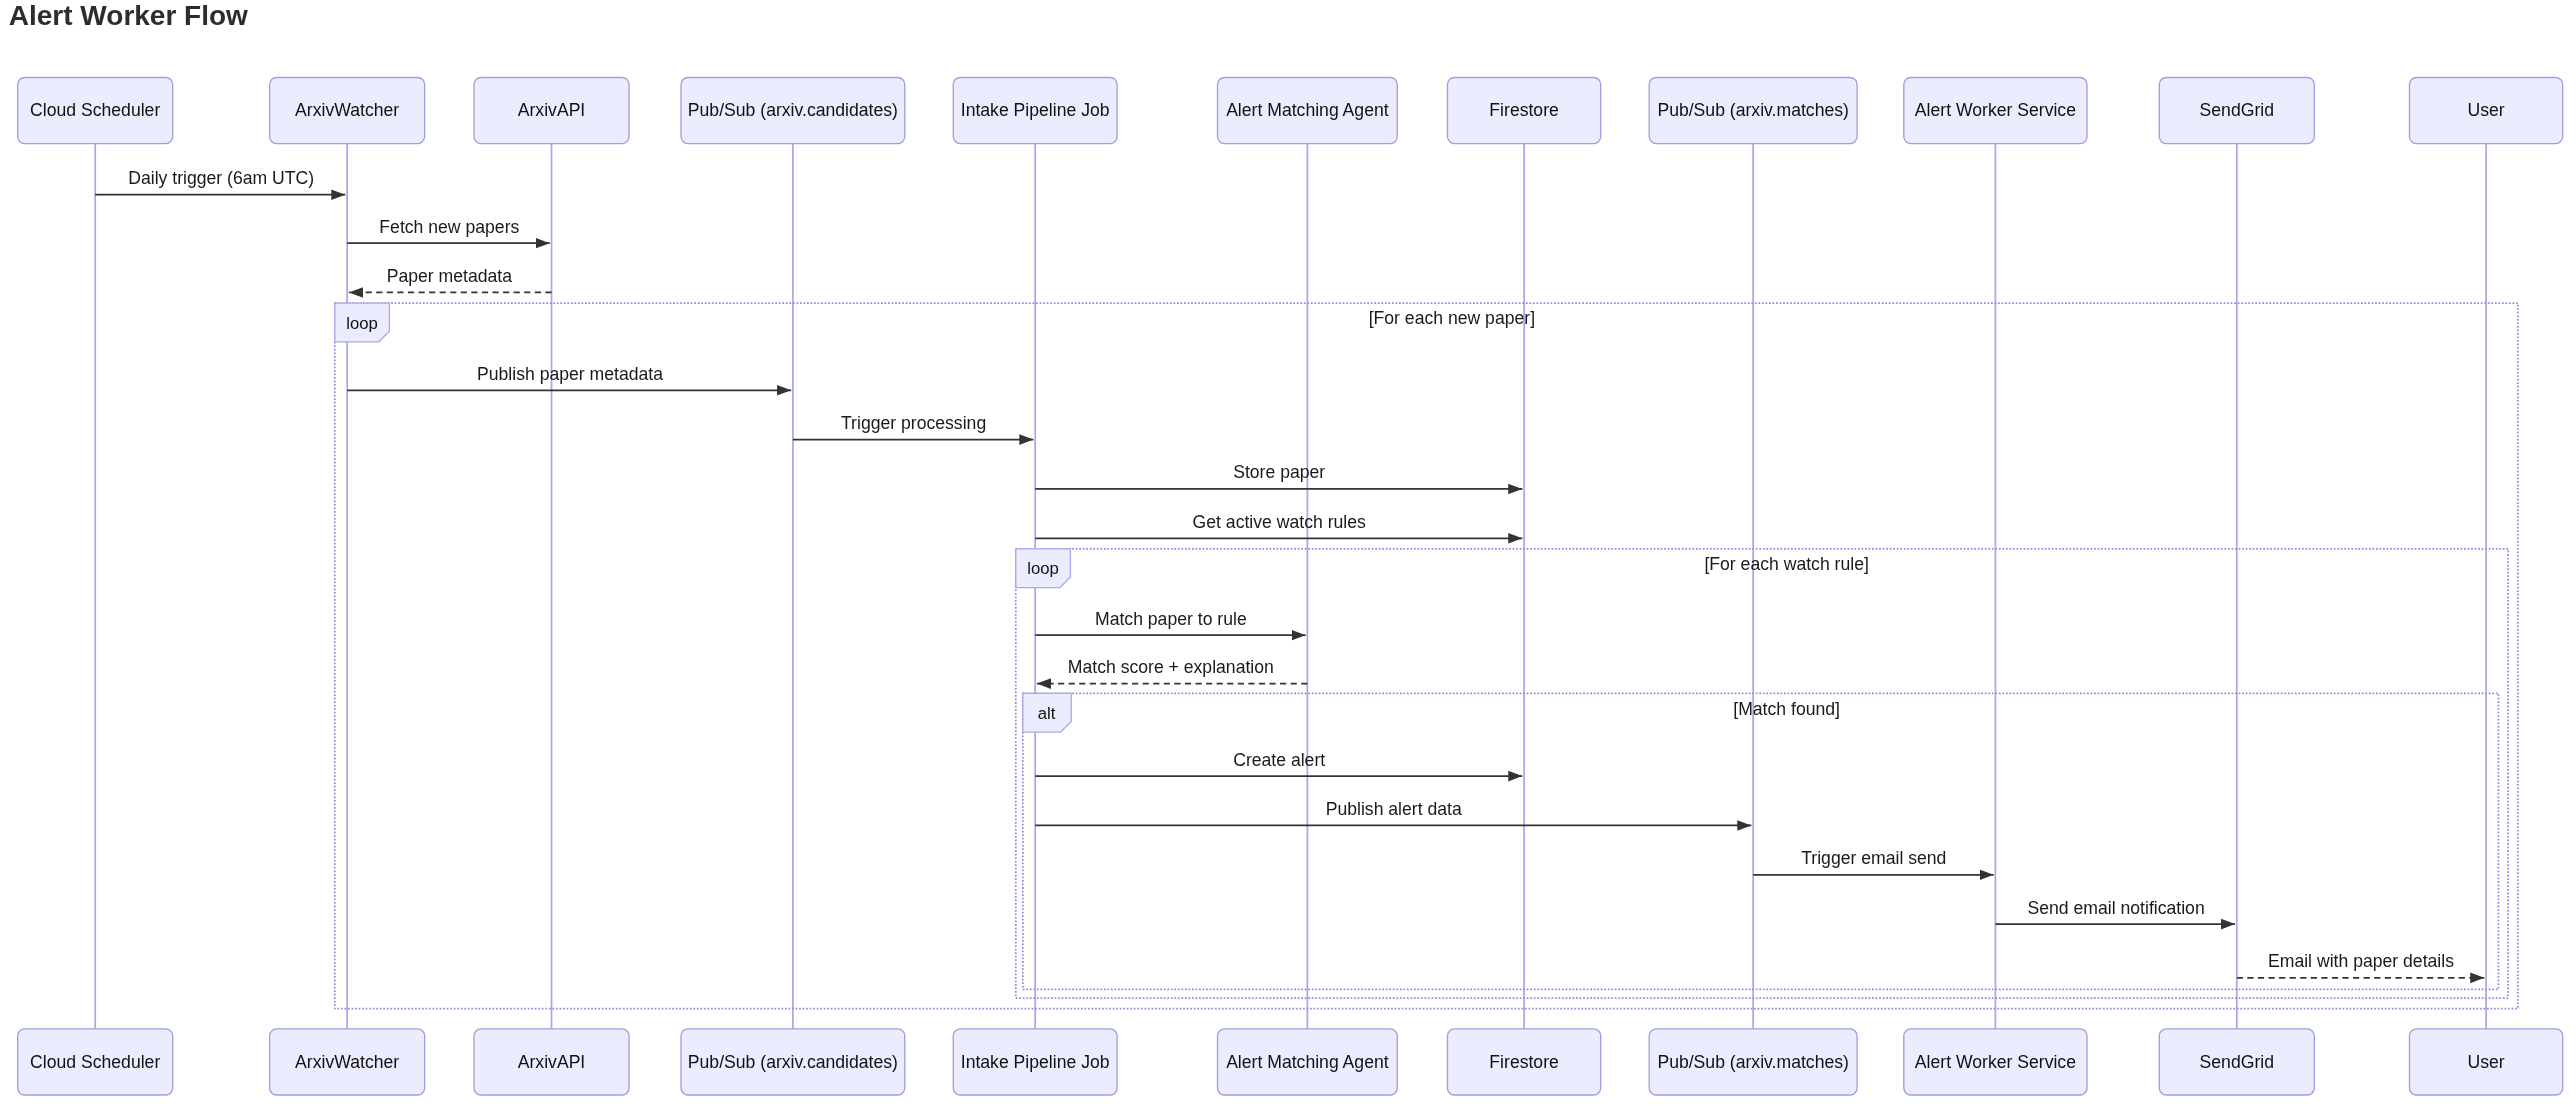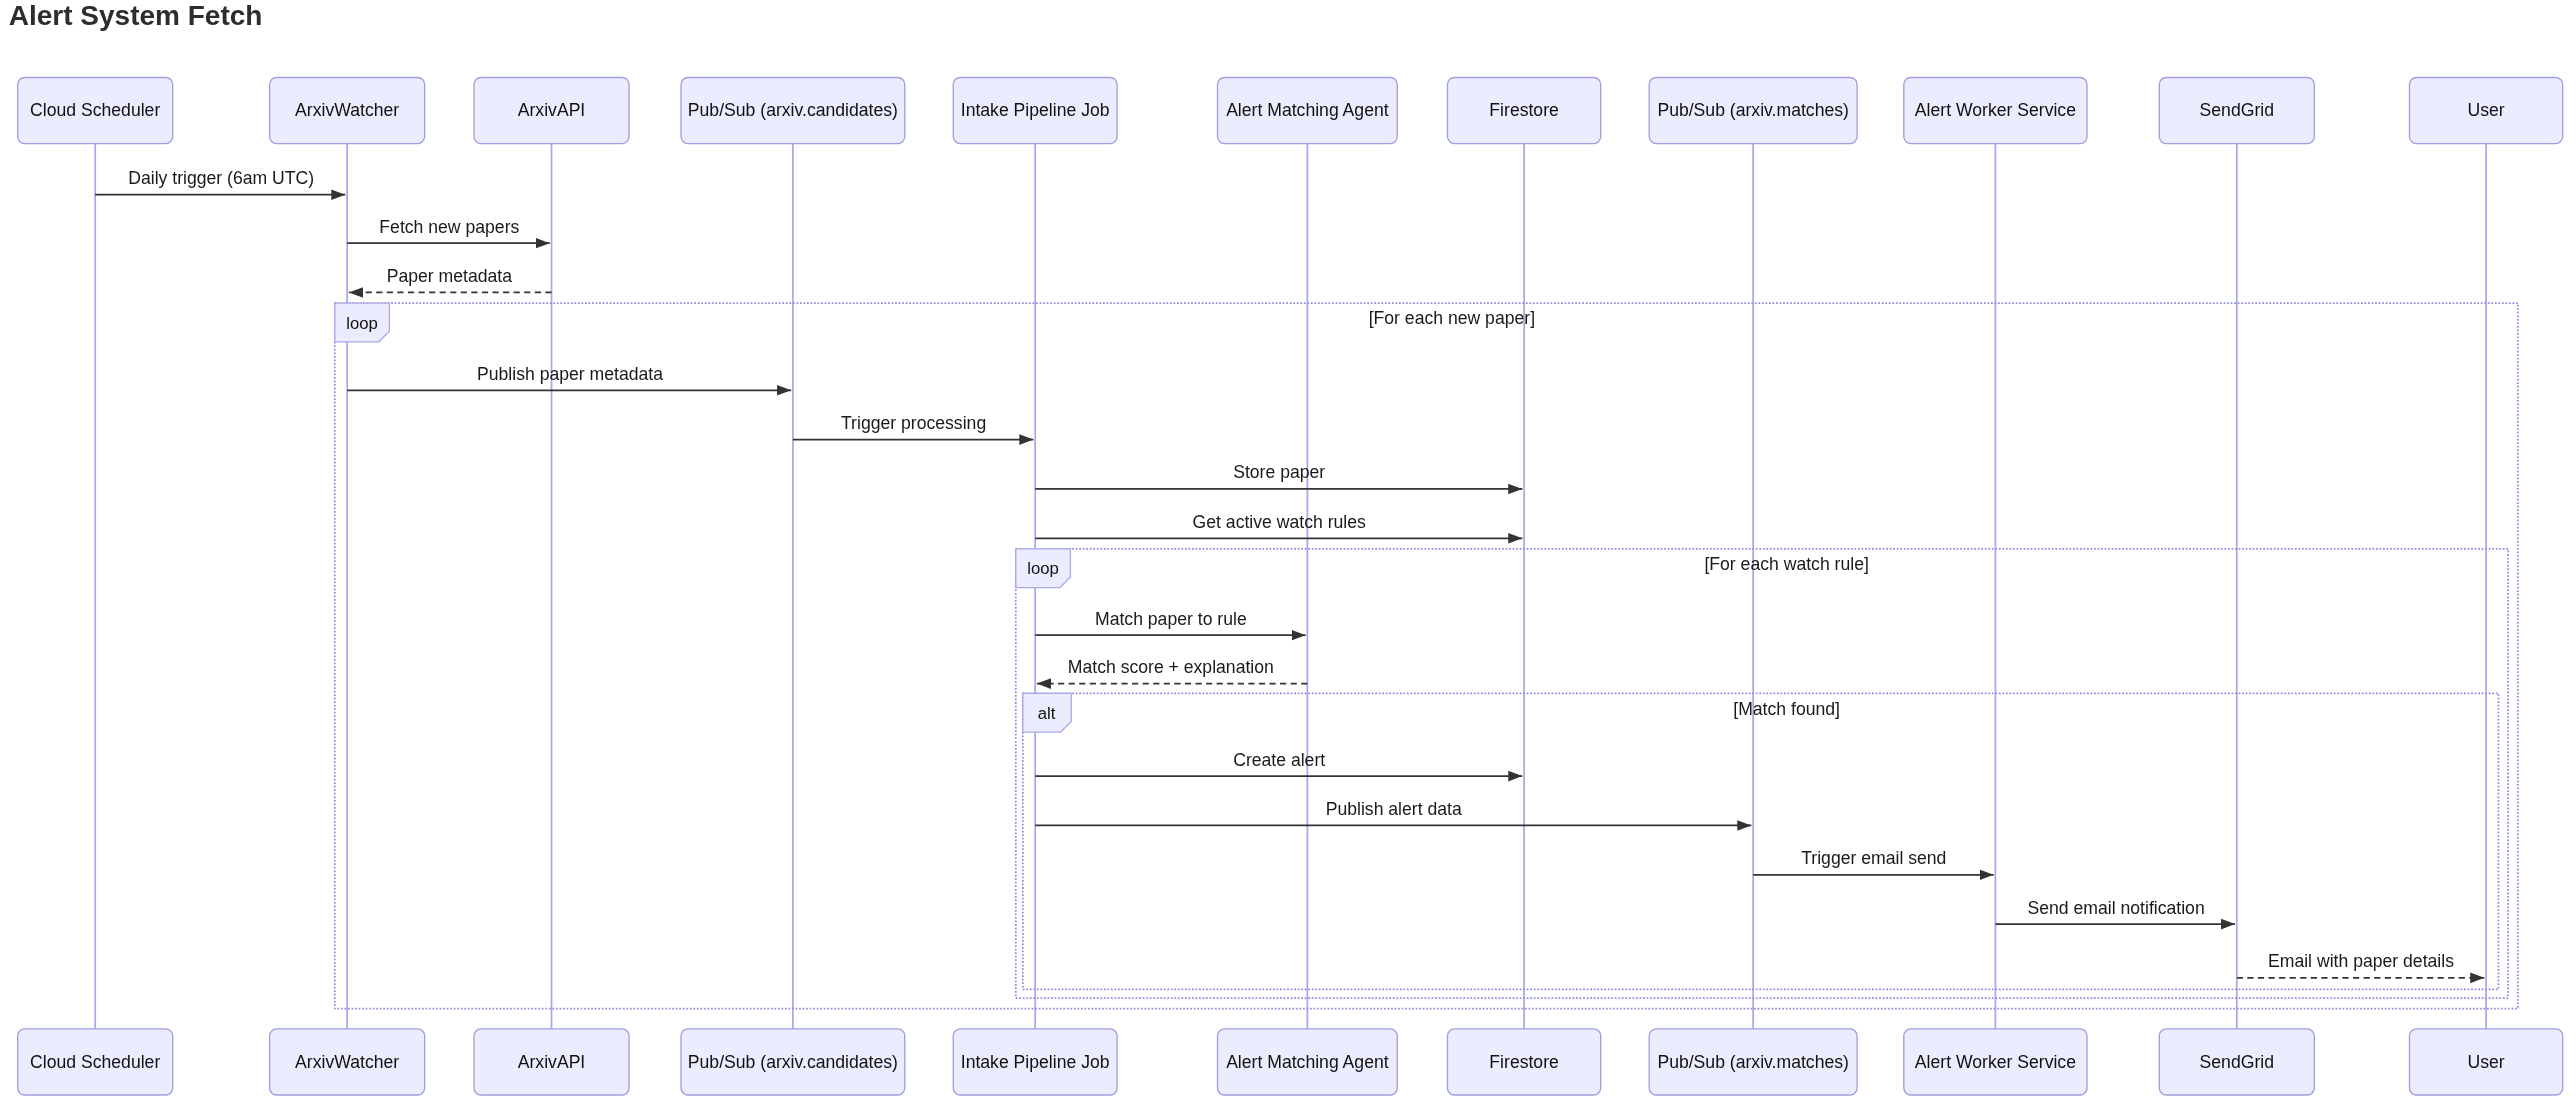--- a/index.html
+++ b/index.html
@@ -24,21 +24,21 @@
   .msg-line.dashed { stroke-dasharray: 7 5; }
   .frag-rect { fill: none; stroke: #8f8fe0; stroke-width: 2; stroke-dasharray: 2 2; }
   .frag-tab { fill: #ECECFF; stroke: #a9a9e8; stroke-width: 1.5; }
   .frag-tab-text { fill: #111111; font-size: 19px; text-anchor: middle; }
   .frag-cond-text { fill: #1a1a1a; font-size: 20px; text-anchor: middle; }
 </style>
 </head>
 <body>
 
 <div class="stage">
-  <h1 class="page-title">Alert System Fetch</h1>
+  <h1 class="page-title">Alert Worker Flow</h1>
 
   <svg width="2576" height="1110" viewBox="0 0 2924 1260" xmlns="http://www.w3.org/2000/svg">
     <defs>
       <marker id="ah" markerUnits="userSpaceOnUse" markerWidth="18" markerHeight="16" refX="16" refY="7" orient="auto">
         <path d="M0,1 L16,7 L0,13 Z" fill="#333333"></path>
       </marker>
     </defs>
 
     <g>
       <line class="lifeline" x1="108" y1="163" x2="108" y2="1168"></line>

